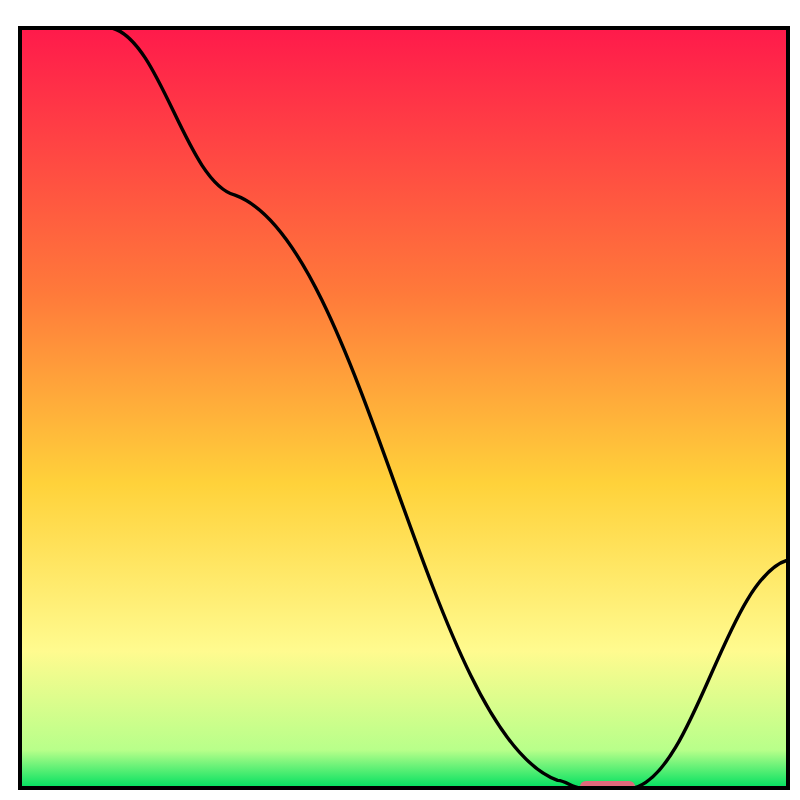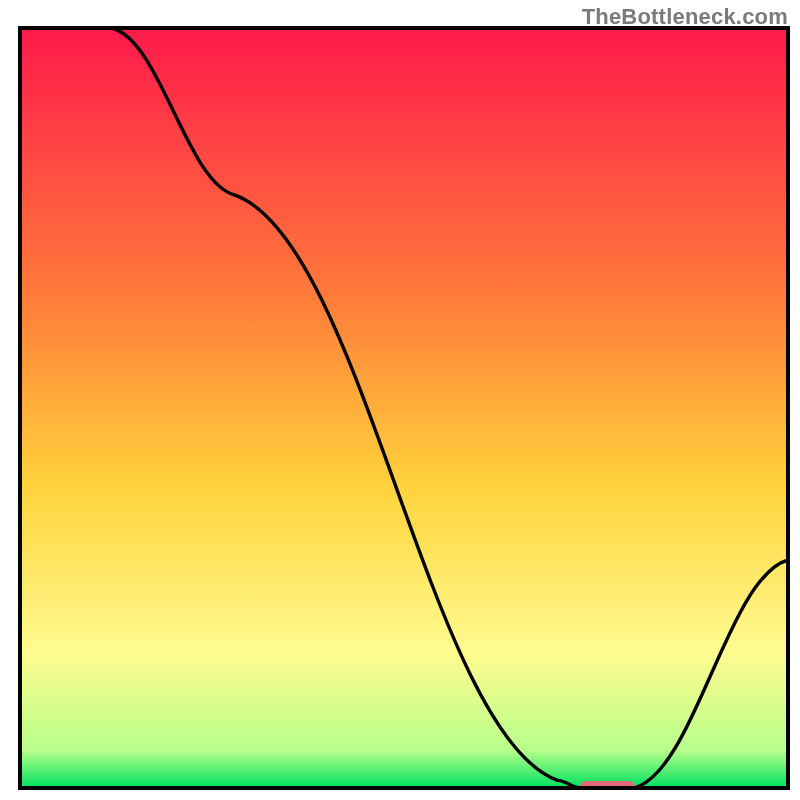--- a/index.html
+++ b/index.html
@@ -27,21 +27,20 @@
     color: #7a7a7a;
     letter-spacing: 0.2px;
     user-select: none;
   }
 </style>
 </head>
 <body>
 
 <div class="canvas-wrap">
 
-  <div class="watermark">TheBottleneck.com</div>
 
   <svg id="chart-svg" width="800" height="800" viewBox="0 0 800 800">
     <defs>
       <linearGradient id="bg-grad" x1="0" y1="0" x2="0" y2="1">
           <stop offset="0%" stop-color="#ff1a4b"></stop>
           <stop offset="35%" stop-color="#ff7a3a"></stop>
           <stop offset="60%" stop-color="#ffd23a"></stop>
           <stop offset="82%" stop-color="#fffb8f"></stop>
           <stop offset="95%" stop-color="#b8ff8a"></stop>
           <stop offset="100%" stop-color="#00e060"></stop>

